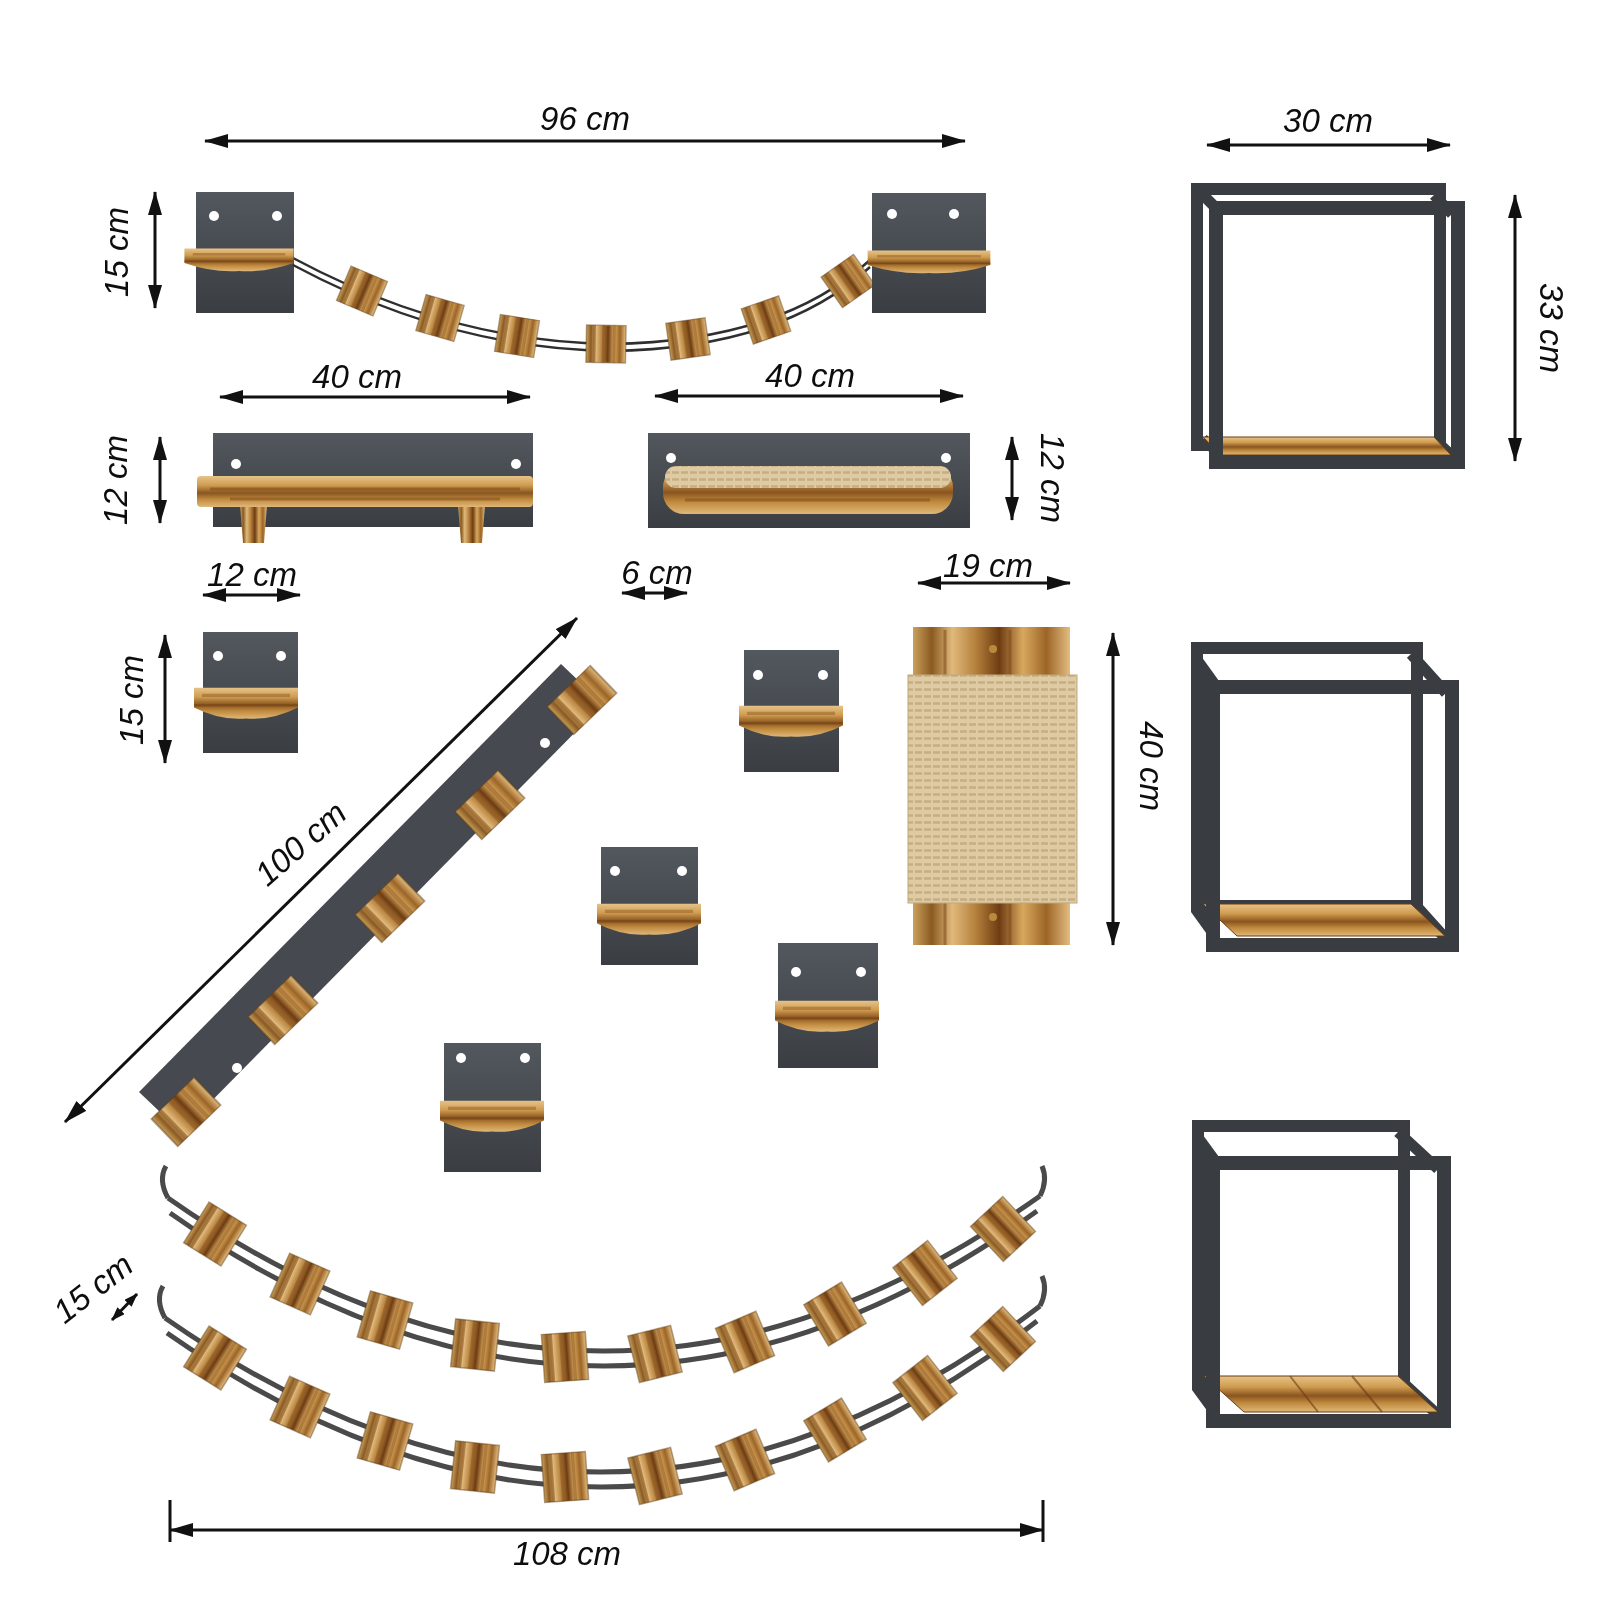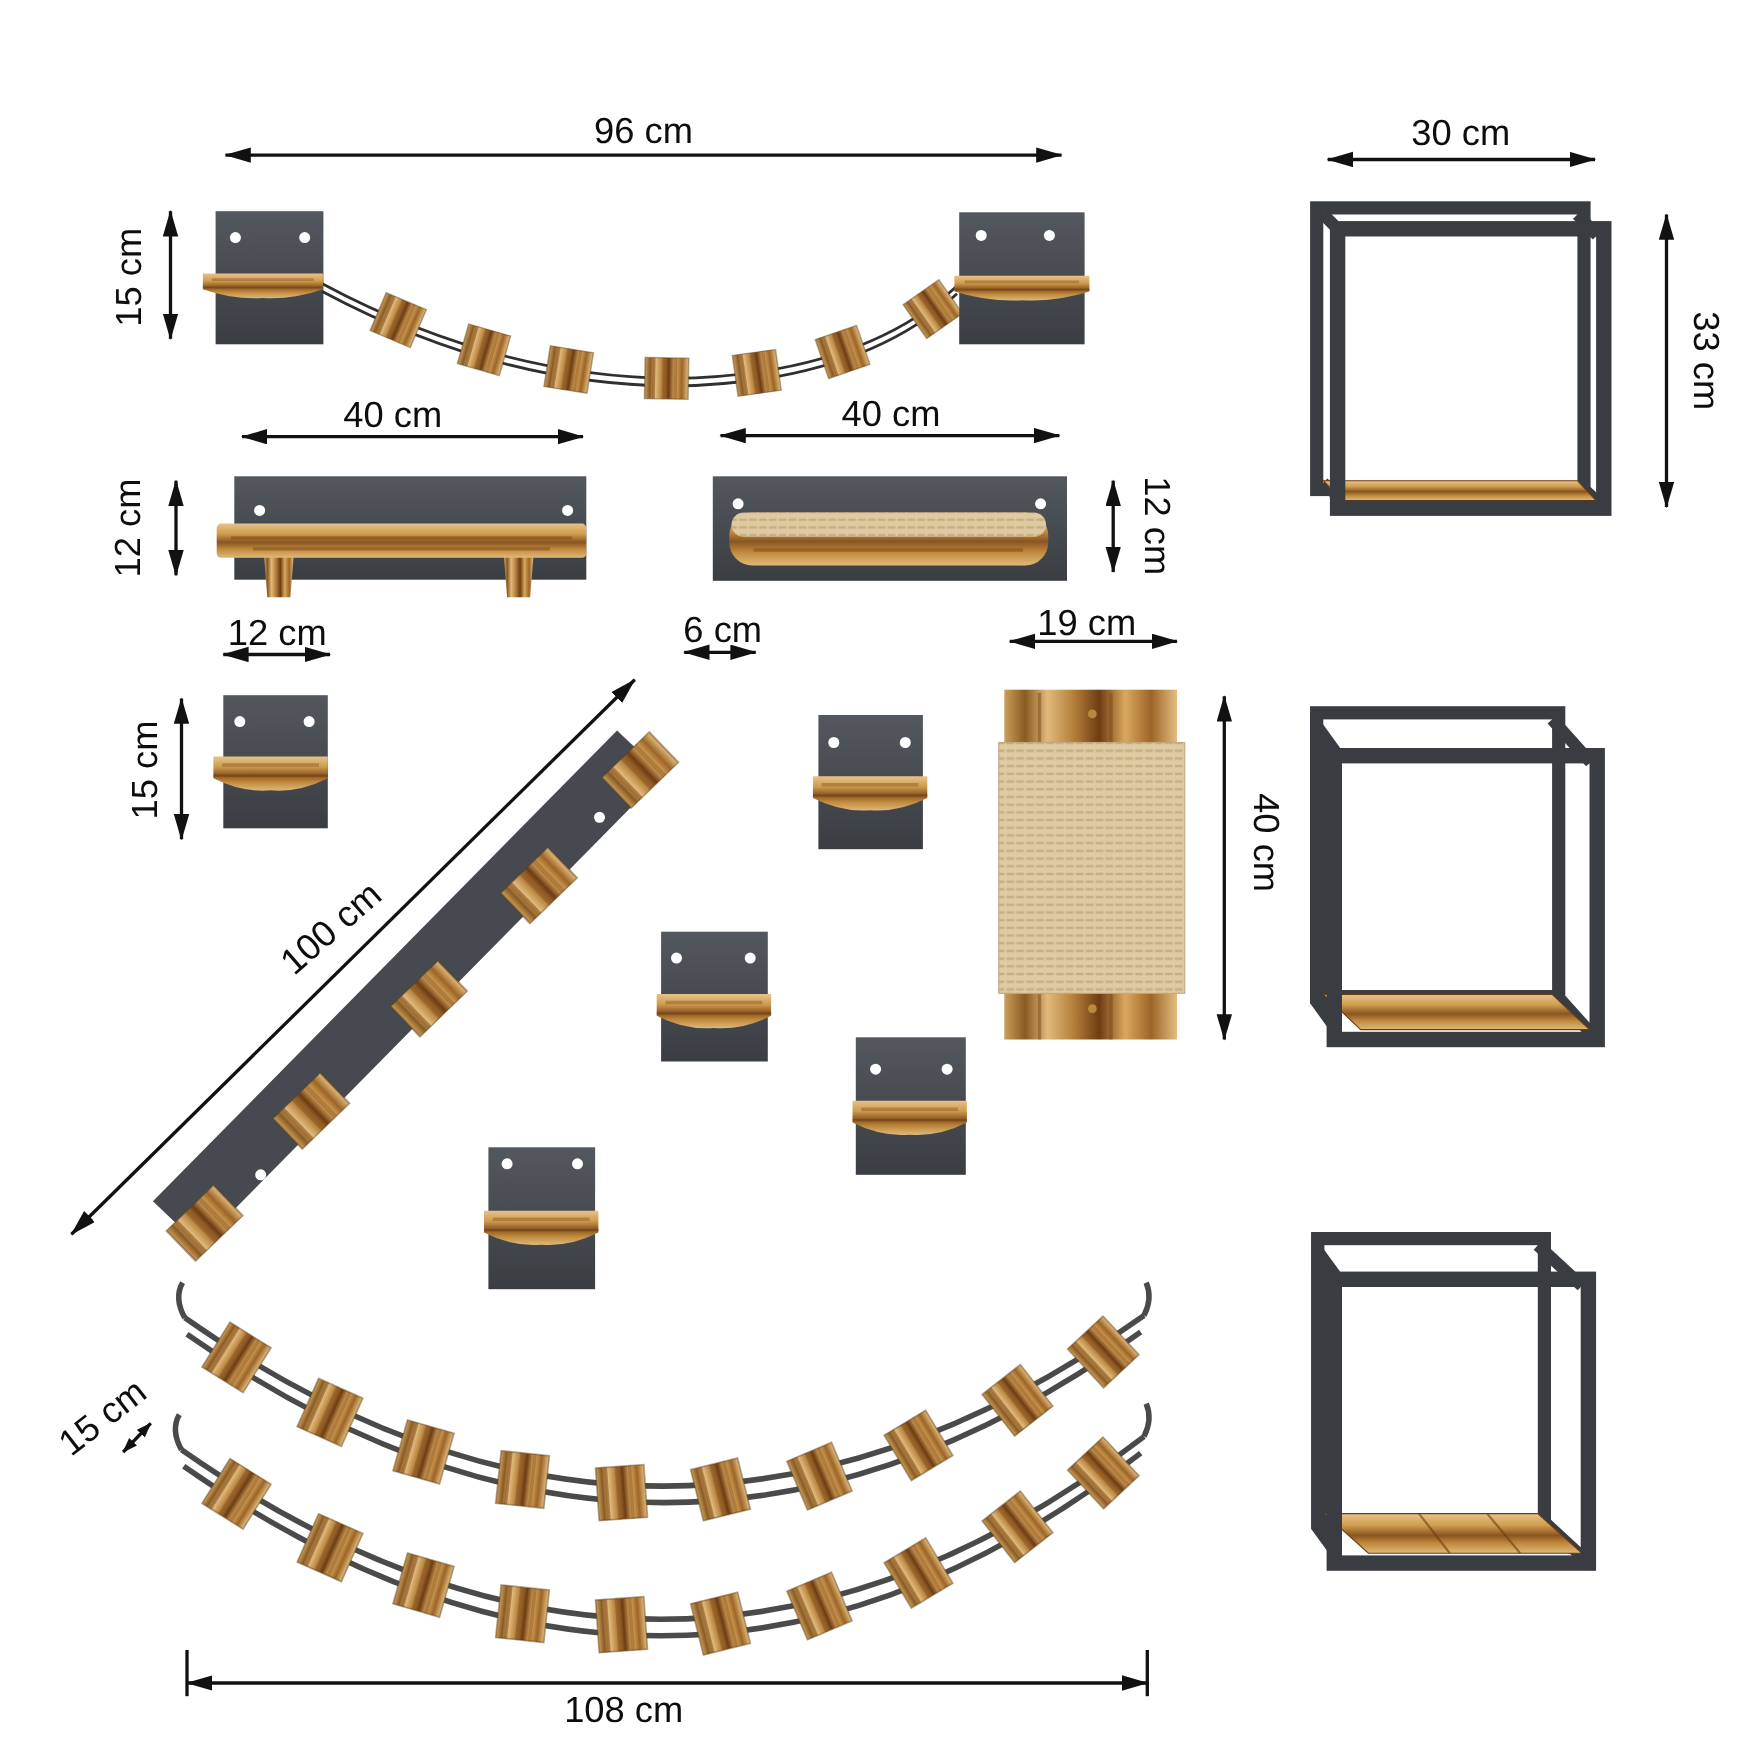--- a/index.html
+++ b/index.html
@@ -1,20 +1,20 @@
 <!DOCTYPE html>
 <html style="--panel_dark: #44484e; --panel_dark2: #393d42; --wood_light: #e6c38a; --wood_mid: #c98f3f; --wood_dark: #7a4416; --sisal: #decaa3; --sisal_line: #c6ae82; --rope: #4a4a4a; --dimension: #111111; --hole: #ffffff; --screw: #b98a3c; --bg: #ffffff;"><head>
 <meta charset="utf-8">
 <style>
   :root{
     --panel_dark:#44484e; --panel_dark2:#393d42; --dimension:#111111;
     --rope:#4a4a4a; --bg:#ffffff;
   }
   html,body{margin:0;padding:0;background:#fff;}
-  #canvas{width:1600px;height:1600px;background:var(--bg);position:relative;font-family:"Liberation Sans",sans-serif;}
+  #canvas{width:1600px;height:1600px;background:var(--bg);position:relative;font-family:"Liberation Sans",sans-serif;font-style:italic;}
   svg{display:block;}
   .dim{stroke:var(--dimension);stroke-width:3;fill:none;}
   .tick{stroke:var(--dimension);stroke-width:3;}
   .dimtext{font-family:"Liberation Sans",sans-serif;font-size:33px;fill:#0d0d0d;}
   .plate{fill:url(#gplate);}
   .hole{fill:#ffffff;}
   .screw{fill:#b98a3c;}
   .ropeTop{stroke:#2f2f2f;stroke-width:2.5;fill:none;}
   .ropeBot{stroke:var(--rope);stroke-width:5;fill:none;}
   .cubeback{stroke:var(--panel_dark2);stroke-width:12;fill:none;}

